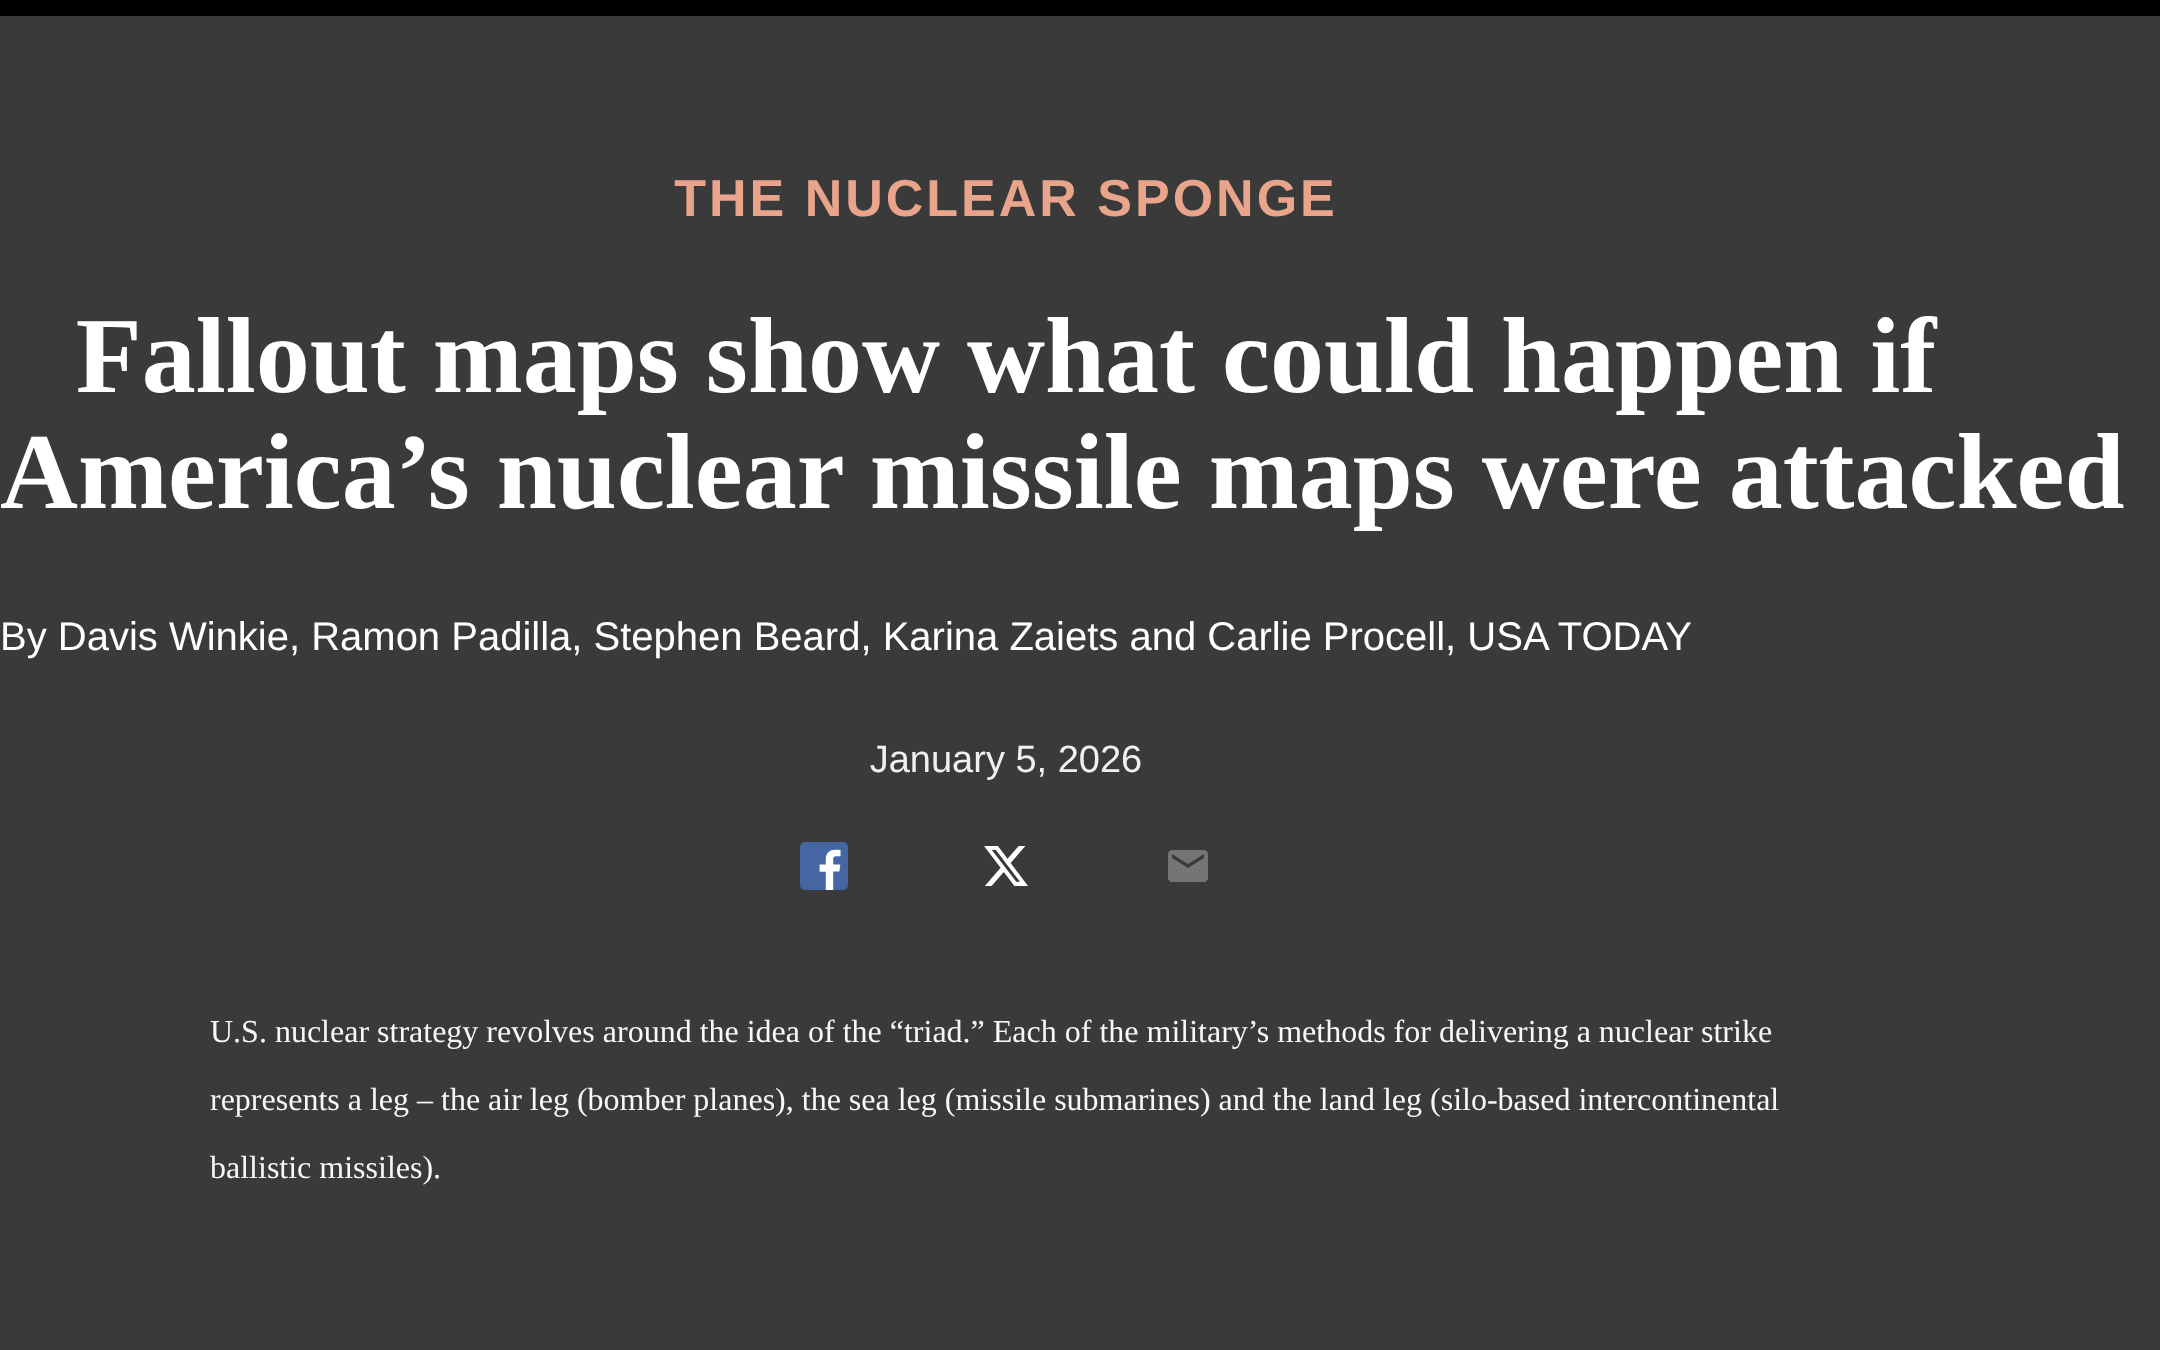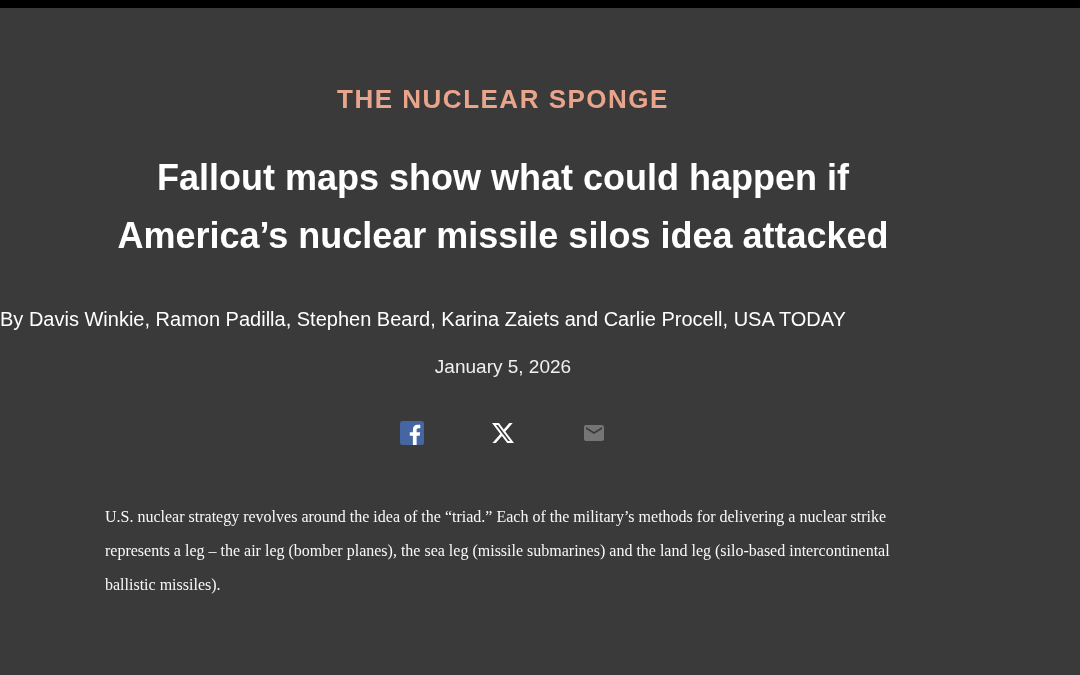--- a/index.html
+++ b/index.html
@@ -20,30 +20,30 @@
     position:absolute; top:84px; left:0; right:0;
     text-align:center;
     color: var(--kicker-text, #e9a58c);
     font-weight:bold; font-size:26px; letter-spacing:1.5px;
     white-space:nowrap;
   }
   .headline {
     position:absolute; top:149px; left:0; right:0; margin:0;
     text-align:center;
     color: var(--headline-text, #ffffff);
-    font-family:Liberation Sans, sans-serif;
-    font-weight:bold; font-size:36px; line-height:58px;
+    font-family:Liberation Serif, serif;
+    font-weight:bold; font-size:54px; line-height:58px;
   }
   .headline .line { display:block; white-space:nowrap; }
   .byline {
     position:absolute; top:308px; left:0; right:0;
     text-align:left; color:#ffffff; font-size:20px; white-space:nowrap;
   }
   .pub-date {
-    position:absolute; top:356px; left:0; right:0;
+    position:absolute; top:370px; left:0; right:0;
     text-align:center; color:#f2f0ef; font-size:19px;
   }
   .share-row {
     position:absolute; top:420px; left:0; right:0;
     display:flex; justify-content:center; align-items:center; gap:65px;
   }
   .share-btn {
     background:none; border:none; padding:0; margin:0;
     width:26px; height:26px; cursor:pointer;
     display:flex; align-items:center; justify-content:center;
@@ -65,21 +65,21 @@
 
 <div class="page">
   <div class="top-bar"></div>
 
   <div class="content">
 
     <div class="kicker">THE NUCLEAR SPONGE</div>
 
     <h1 class="headline">
       <span class="line">Fallout maps show what could happen if</span>
-      <span class="line">America’s nuclear missile silos idea attacked</span>
+      <span class="line">America’s nuclear missile maps were attacked</span>
     </h1>
 
     <div class="byline">By Davis Winkie, Ramon Padilla, Stephen Beard, Karina Zaiets and Carlie Procell, USA TODAY</div>
 
     <div class="pub-date">January 5, 2026</div>
 
     <div class="share-row">
       <button class="share-btn btn-facebook">
         <span>
           <svg width="24" height="24" viewBox="0 0 24 24" aria-hidden="true">

